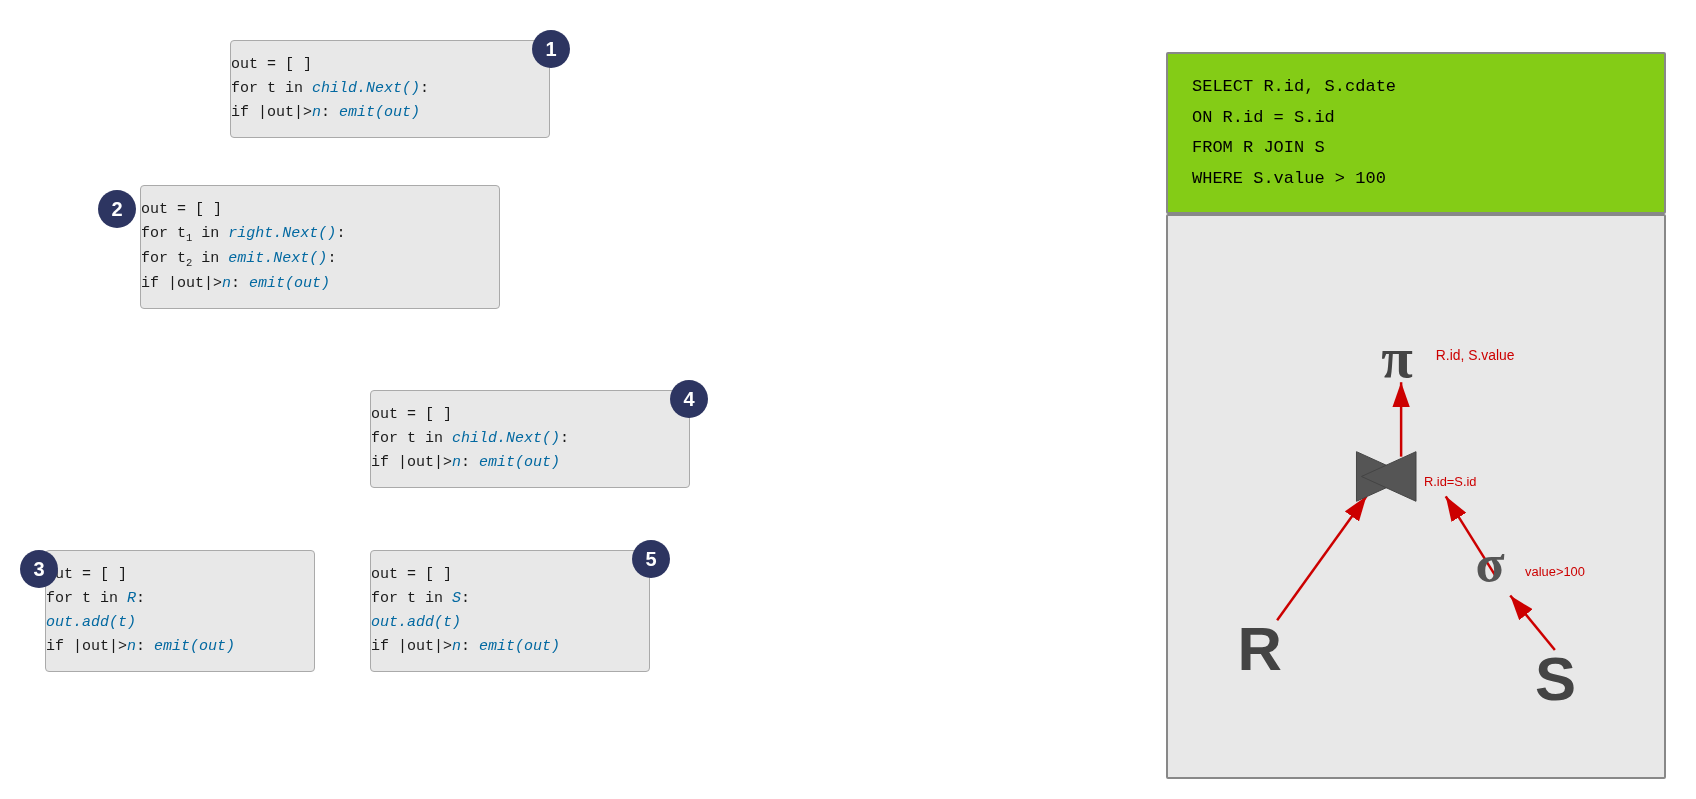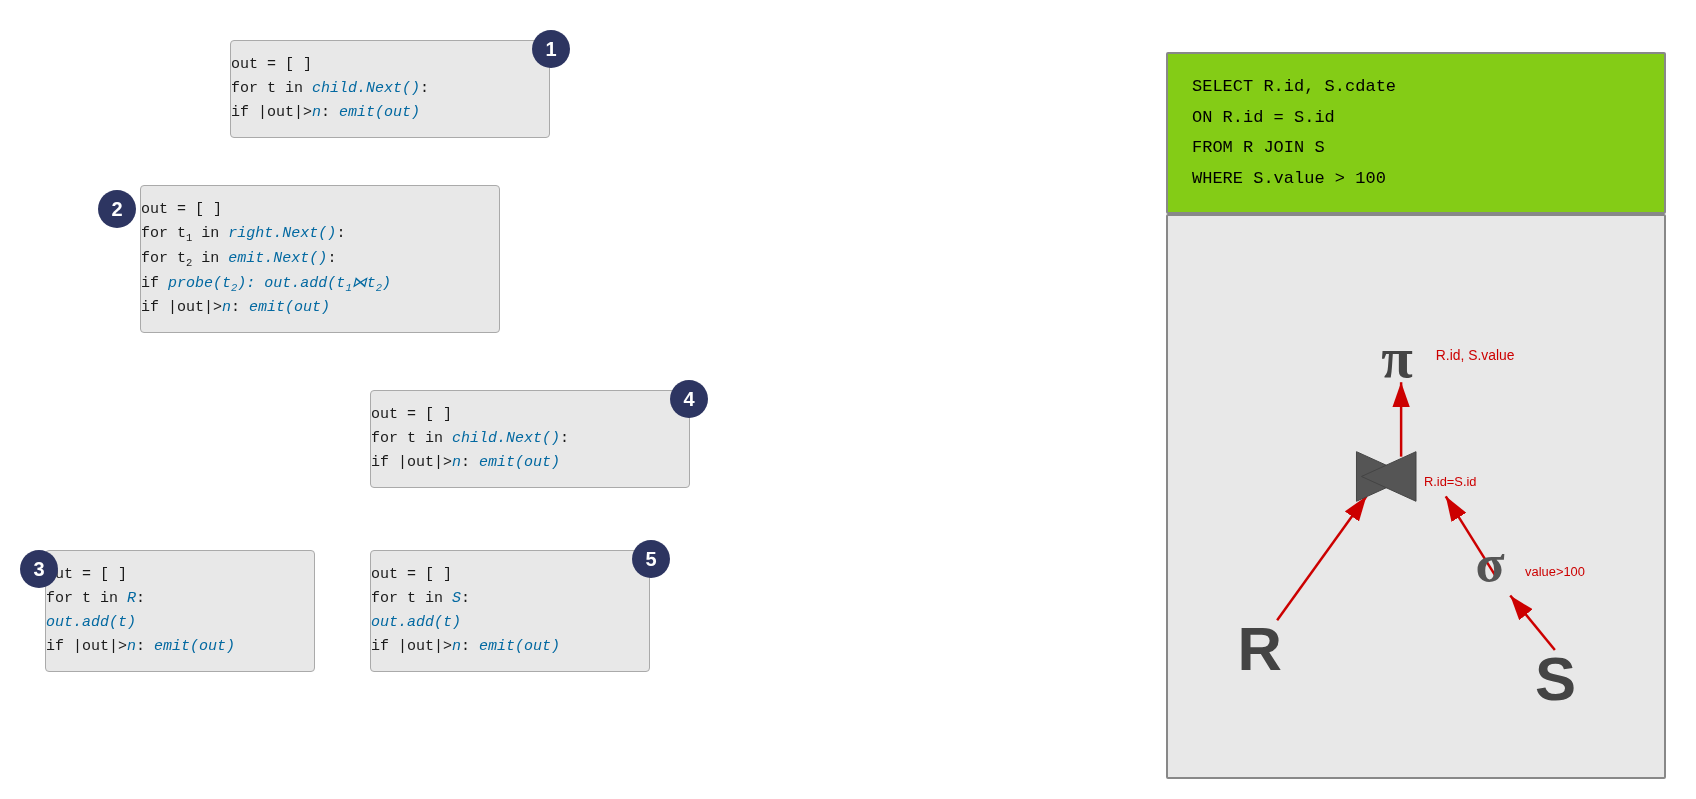--- a/index.html
+++ b/index.html
@@ -120,21 +120,20 @@
       <div><span class="black">out = [ ]</span></div>
       <div><span class="black">for t in </span><span class="red">child.Next()</span><span class="black">:</span></div>
       <div><span class="black">  if |out|&gt;</span><span class="red">n</span><span class="black">: </span><span class="red">emit(out)</span></div>
     </div>
     <div class="badge badge1">1</div>
 
     <div class="code-box box2">
       <div><span class="black">out = [ ]</span></div>
       <div><span class="black">for t<sub>1</sub> in </span><span class="red">right.Next()</span><span class="black">:</span></div>
       <div><span class="black">for t<sub>2</sub> in </span><span class="red">emit.Next()</span><span class="black">:</span></div>
-      <div><span class="black">  if </span><span class="red">probe(t<sub>2</sub>): out.add(t<sub>1</sub>⋈t<sub>2</sub>)</span></div>
       <div><span class="black">  if |out|&gt;</span><span class="red">n</span><span class="black">: </span><span class="red">emit(out)</span></div>
     </div>
     <div class="badge badge2">2</div>
 
     <div class="code-box box3">
       <div><span class="black">out = [ ]</span></div>
       <div><span class="black">for t in </span><span class="red">R</span><span class="black">:</span></div>
       <div><span class="black">  </span><span class="red">out.add(t)</span></div>
       <div><span class="black">  if |out|&gt;</span><span class="red">n</span><span class="black">: </span><span class="red">emit(out)</span></div>
     </div>

